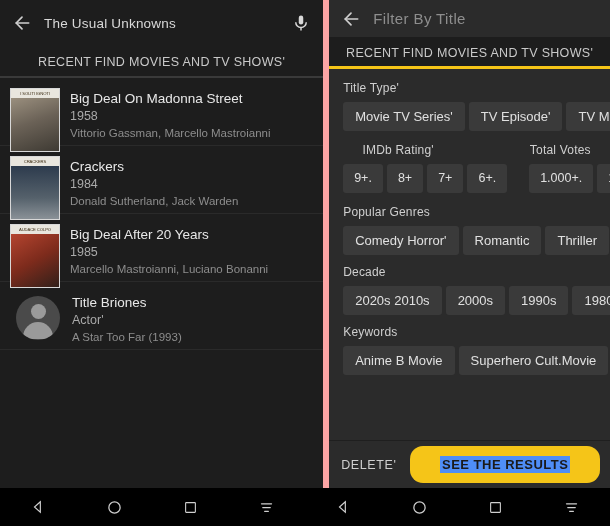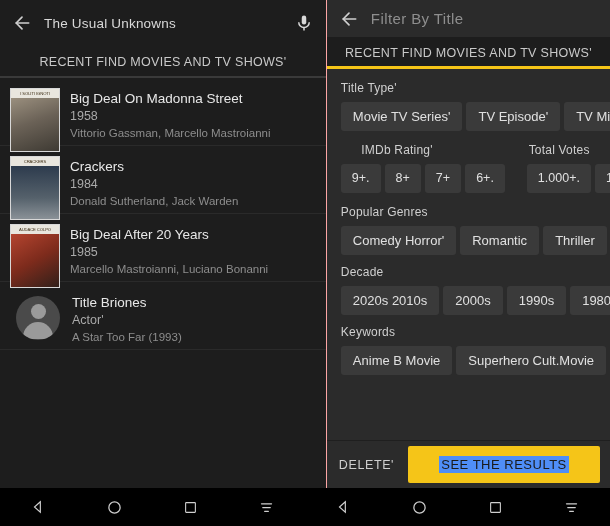--- a/index.html
+++ b/index.html
@@ -27,21 +27,21 @@
     width: 610px;
     height: 488px;
   }
   
   .left-pane {
     width: 351px;
     height: 488px;
     background: #1d1d1d;
     position: relative;
     overflow: hidden;
-    border-right: 1px solid #fca5a5;
+    border-right: 6px solid #fca5a5;
   }
   .topbar {
     height: 46px;
     display: flex;
     align-items: center;
     background: #1d1d1d;
   }
   .back-arrow {
     width: 44px;
     height: 46px;
@@ -268,24 +268,24 @@
     white-space: nowrap;
     flex: 0 0 auto;
     padding-right: 8px;
   }
   .see-results {
     flex: 1;
     background: #f5c518;
     color: #1a1a1a;
     text-align: center;
     font-size: 13px;
-    font-weight: normal;
+    font-weight: bold;
     letter-spacing: 0.5px;
     padding: 11px 0;
-    border-radius: 2px;
+    border-radius: 13px;
     margin-left: 6px;
     position: relative;
   }
   .see-results .sel {
     background: #4f8ef7;
     color: #1a1a1a;
     padding: 1px 2px;
   }
   
   .navbar {

